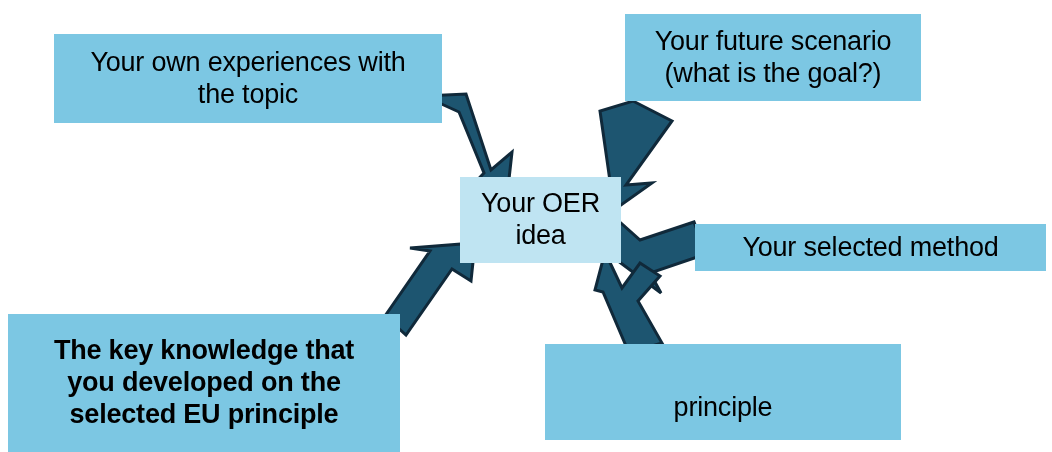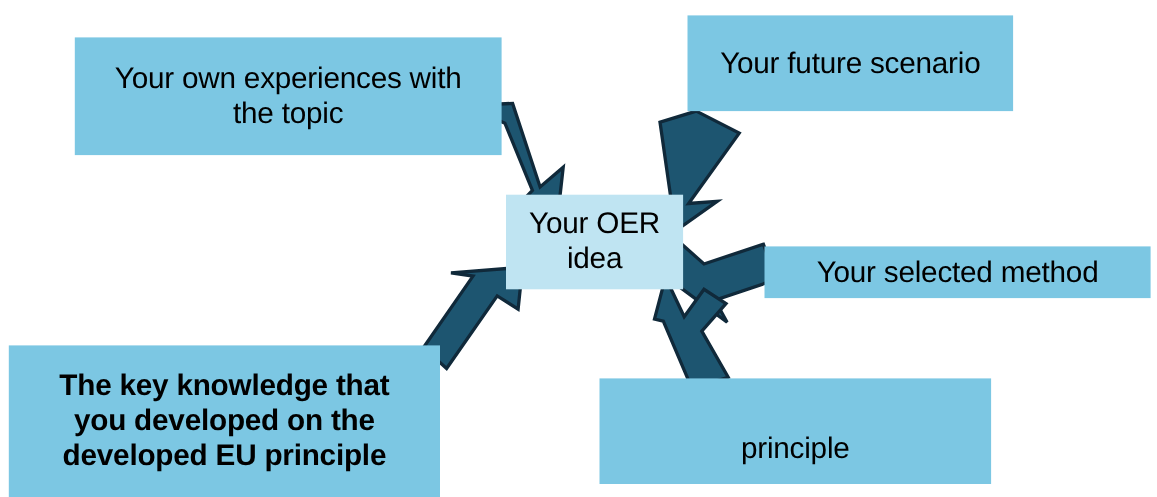--- a/index.html
+++ b/index.html
@@ -44,21 +44,21 @@
     letter-spacing: -0.2px;
   }
   .node-center {
     background: #BFE4F2;
     font-size: 27px;
     letter-spacing: -0.2px;
     align-items: center;
   }
   
   #node-own-experiences {
-    left: 68px;  top: 34px;  width: 388px; height: 107px;
+    left: 54px;  top: 34px;  width: 388px; height: 89px;
     padding: 0 12px;
   }
   #node-future-scenario {
     left: 625px; top: 14px;  width: 296px; height: 87px;
     padding: 0 8px;
   }
   #node-oer-idea {
     left: 460px; top: 177px; width: 161px; height: 86px;
     padding: 0 6px;
   }
@@ -107,41 +107,42 @@
   <div class="node node-source" id="node-own-experiences">
     <div>
       <span>Your own experiences with</span><br>
       <span>the topic</span>
     </div>
   </div>
 
   <div class="node node-source" id="node-future-scenario">
     <div>
       <span>Your future scenario</span><br>
+      <span>(what is the goal?)</span>
     </div>
   </div>
 
   <div class="node node-source" id="node-selected-method">
     <div>
       <span>Your selected method</span>
     </div>
   </div>
 
   <div class="node node-source" id="node-eu-principle">
     <div>
       <br>
       <span>principle</span>
     </div>
   </div>
 
   <div class="node node-source" id="node-key-knowledge">
     <div>
       <span>The key knowledge that</span><br>
       <span>you developed on the</span><br>
-      <span>developed EU principle</span>
+      <span>selected EU principle</span>
     </div>
   </div>
 
   <div class="node node-center" id="node-oer-idea">
     <div>
       <span>Your OER</span><br>
       <span>idea</span>
     </div>
   </div>
 

